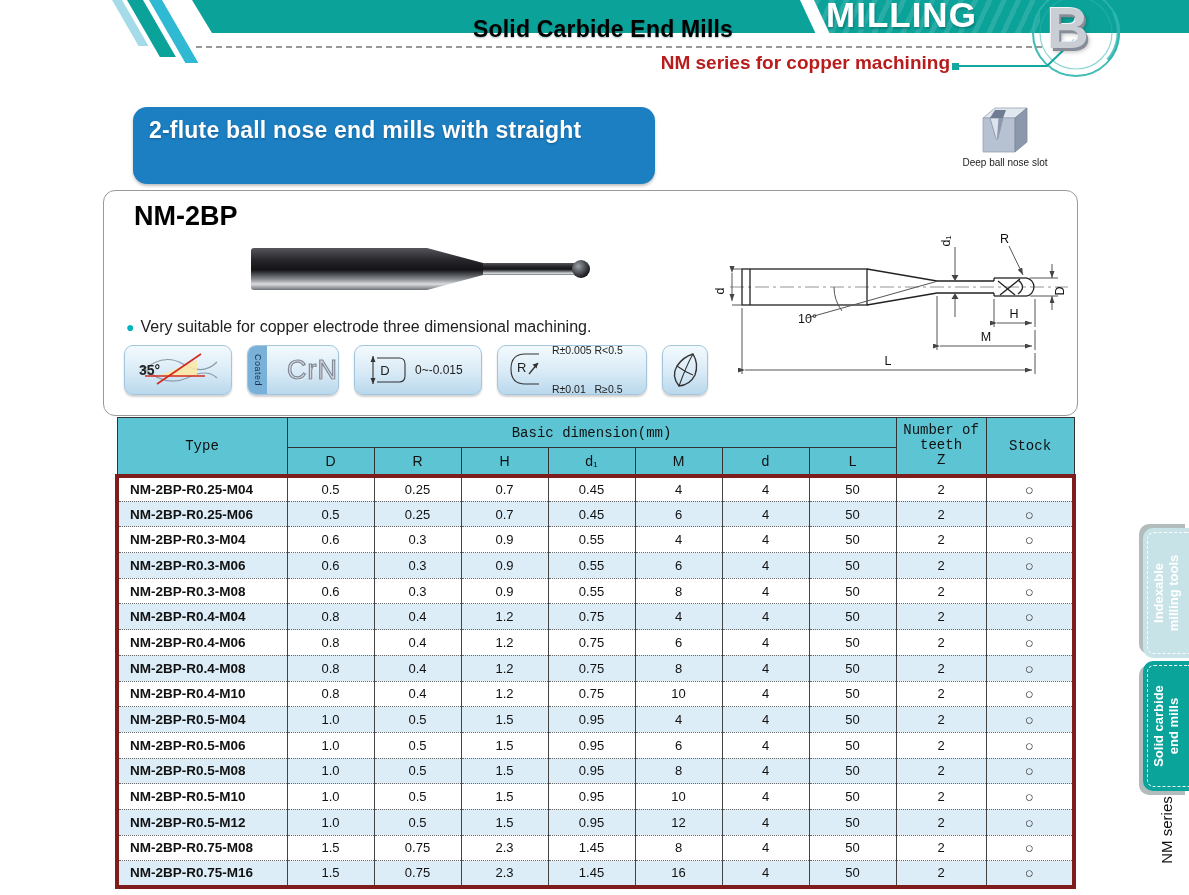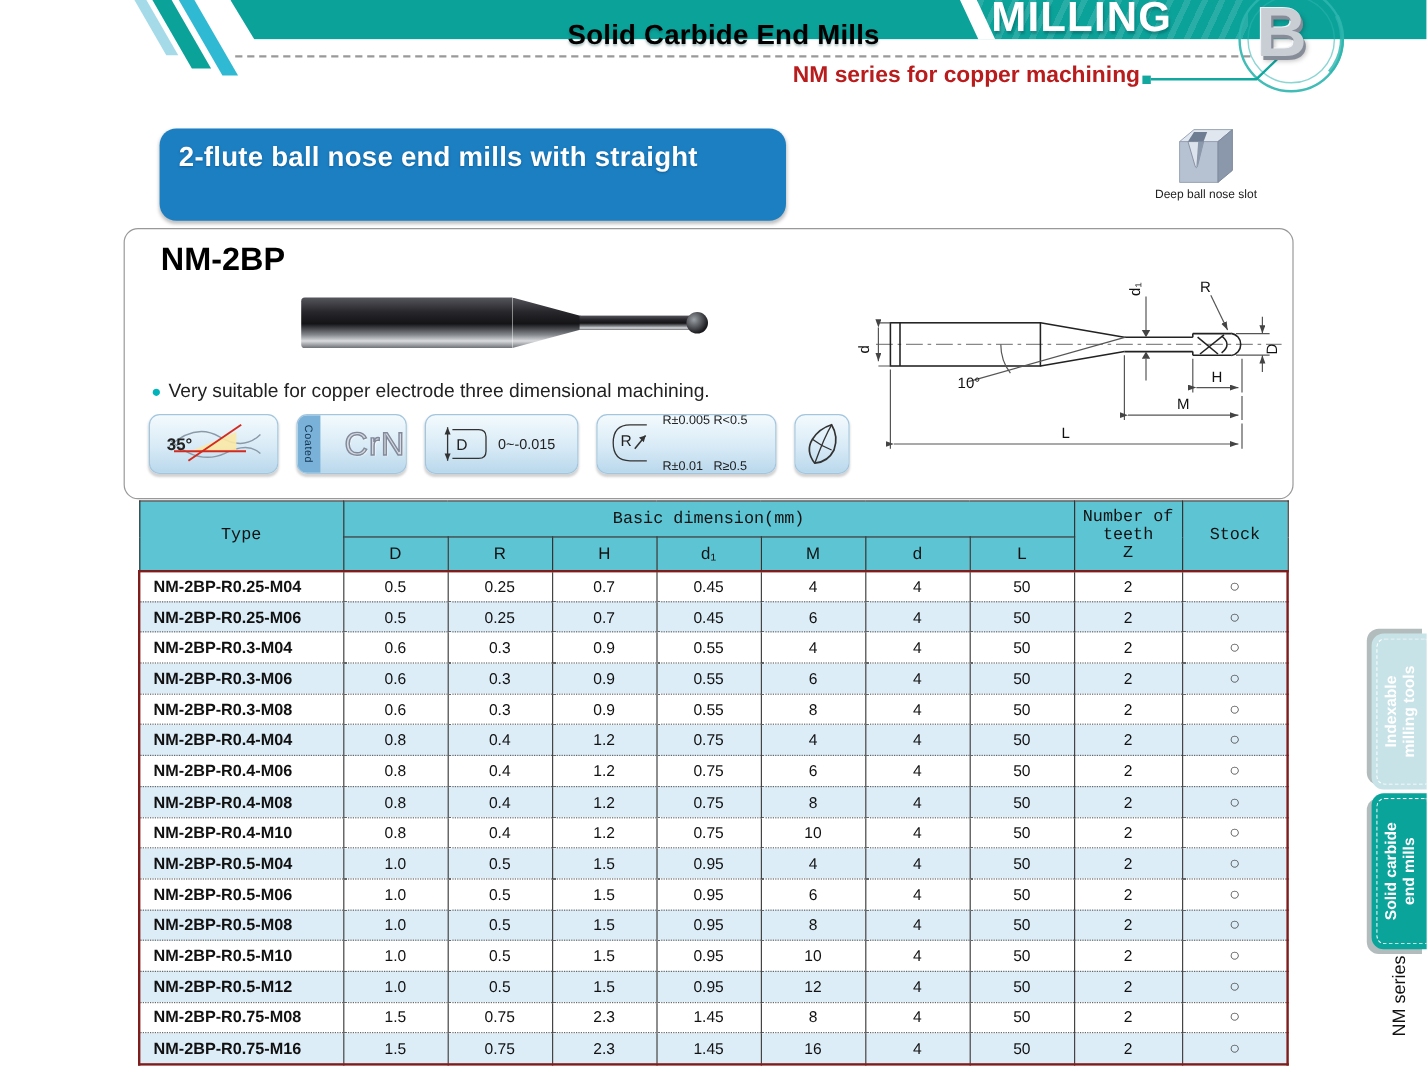--- a/index.html
+++ b/index.html
@@ -107,21 +107,21 @@
     font-size:13px; color:#111;
   }
   .spec-table th { background:#5cc4d3; border:1px solid #333; font-weight:normal; font-size:14px; text-align:center; }
   .spec-table thead tr:first-child th { height:30px;font-family:Liberation Mono, monospace; }
   .spec-table #subhead-row th { height:28px; }
   .teeth-h div { line-height:15px; }
   .spec-table td { border-left:1px solid #444; border-right:1px solid #444; border-bottom:1px dotted #666; height:25.7px; text-align:center; }
   .spec-table tbody tr:nth-child(even) { background:#dcedf8; }
   .type-cell { font-weight:bold; text-align:left !important; padding-left:11px; font-size:13.5px; white-space:nowrap; }
   .stock-cell { font-size:15px; color:#444; }
-  .spec-table tbody { border:2px solid #7f1d1d; }
+  .spec-table tbody { border:4px solid #7f1d1d; }
   
   .side-tab { position:absolute; right:0; width:46px; height:130px; border-radius:10px 0 0 10px; z-index:3; }
   .tab-light { top:528px; background:#c8e3e7; box-shadow:-4px -4px 0 #b2bcbc; }
   .tab-teal  { top:661px; background:#0ba49b; box-shadow:-4px 4px 0 #b2bcbc; }
   .side-tab::after {
     content:""; position:absolute; left:4px; top:4px; right:0; bottom:4px;
     border:1px dashed rgba(255,255,255,0.95); border-right:none; border-radius:7px 0 0 7px;
   }
   .vwrap {
     position:absolute; left:50%; top:50%; width:126px; height:46px;

